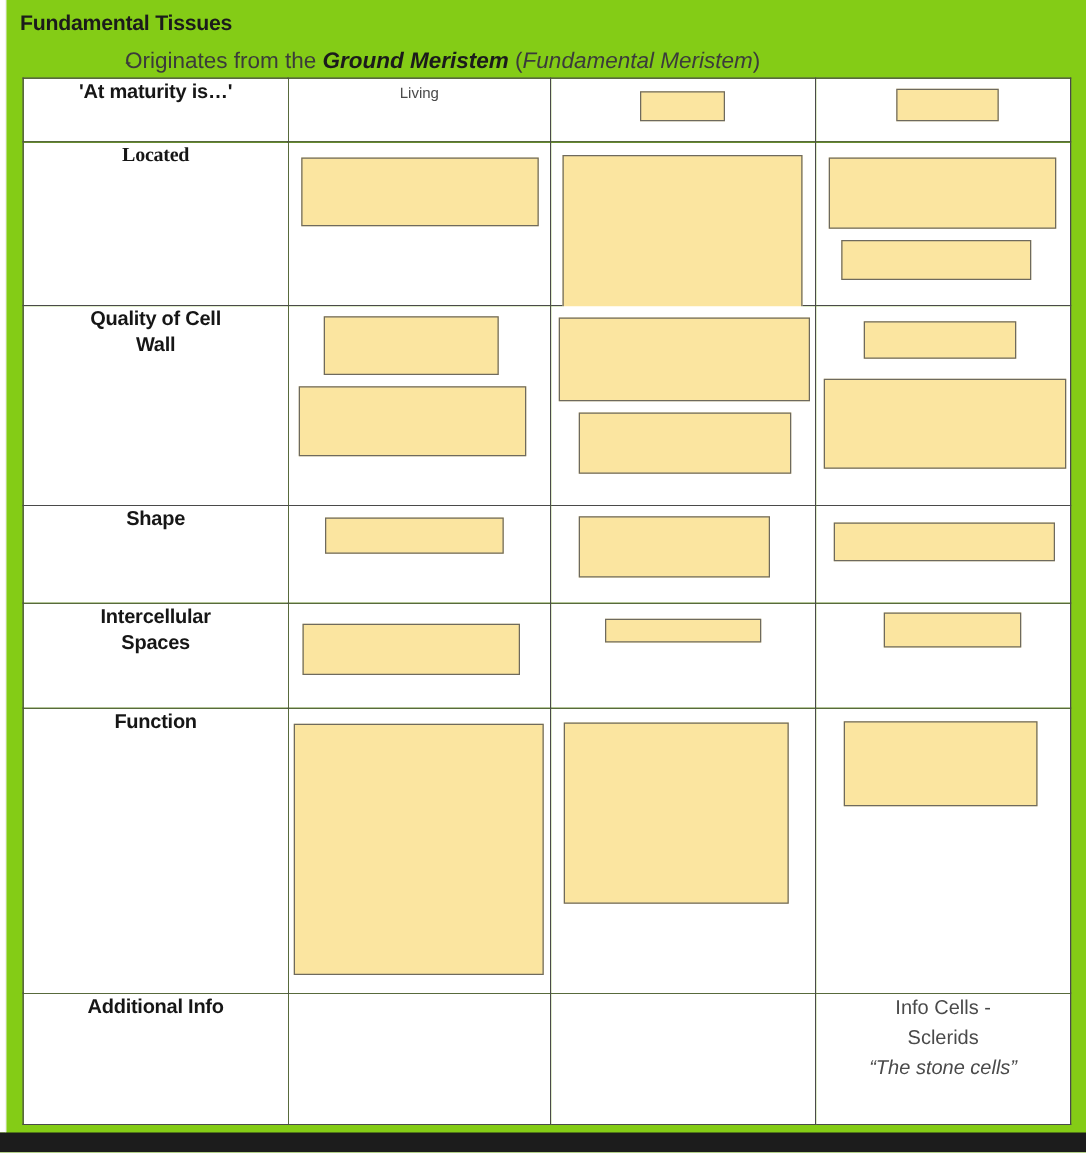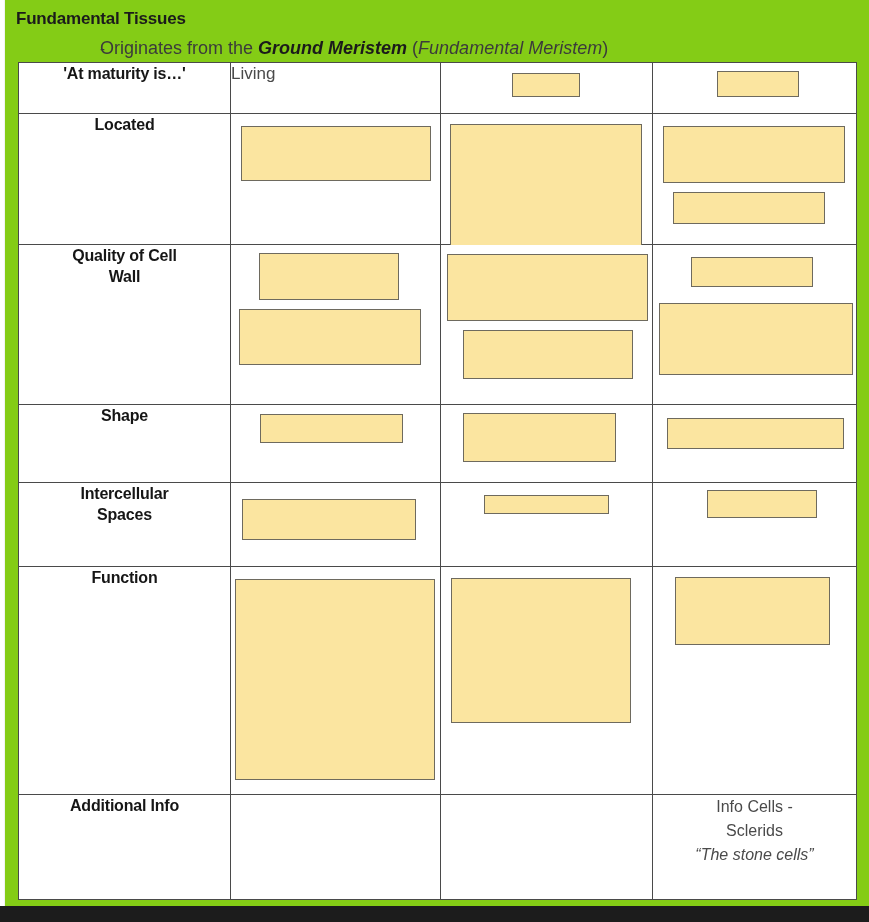--- a/index.html
+++ b/index.html
@@ -88,21 +88,22 @@
   .row-label {
     text-align: center;
     font-weight: bold;
     font-size: 16px;
     color: #161616;
     letter-spacing: -0.2px;
     padding-top: 12px;
     line-height: 21px;
   }
   .plain-val {
-    font-size: 17px;
+    text-align: center;
+    font-size: 12px;
     color: #4a4a4a;
     padding-top: 12px;
     line-height: 22px;
   }
   .addl-val {
     text-align: center;
     font-size: 16px;
     color: #4a4a4a;
     padding-top: 12px;
     line-height: 24px;
@@ -175,21 +176,21 @@
               <div class="redact" style="left: 71px; top: 10px; width: 68px; height: 24px; background: rgb(251, 229, 160); border-color: rgb(110, 106, 94);"></div>
             </div>
           </td>
           <td>
             <div class="cellbox">
               <div class="ghost" style="left: 64px; top: 0px; width: 82px;"> </div>
               <div class="redact" style="left: 64px; top: 8px; width: 82px; height: 26px; background: rgb(251, 229, 160); border-color: rgb(110, 106, 94);"></div>
             </div>
           </td>
         </tr>
-        <tr style="height: 120px;">
+        <tr style="height: 120px; font-family: Liberation Serif, serif;">
           <td class="row-label"><span style="white-space: pre-line;">Located</span></td>
           <td>
             <div class="cellbox">
               <div class="ghost" style="left: 10px; top: 3px; width: 190px;"> </div>
               <div class="redact" style="left: 10px; top: 12px; width: 190px; height: 55px; background: rgb(251, 229, 160); border-color: rgb(110, 106, 94);"></div>
             </div>
           </td>
           <td>
             <div class="cellbox">
               <div class="ghost" style="left: 9px; top: 1px; width: 192px;"> </div>

